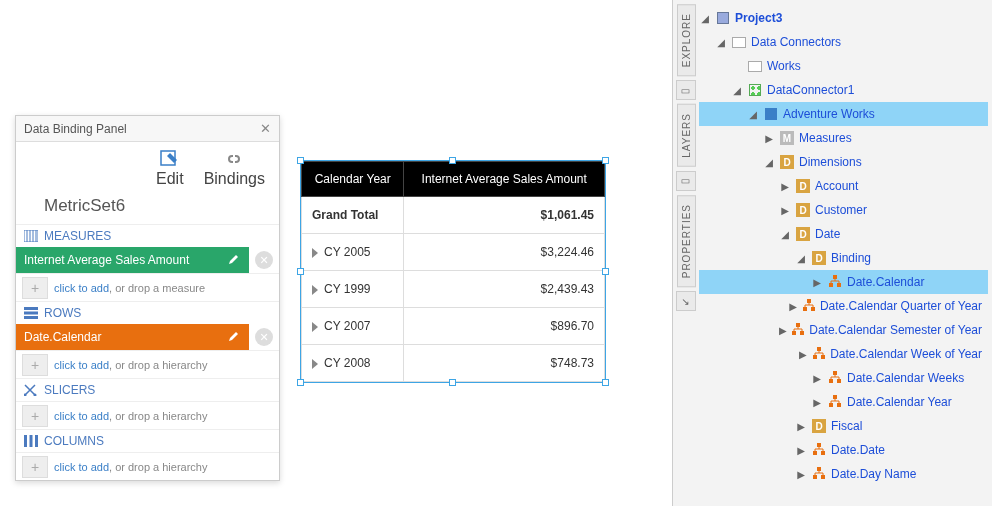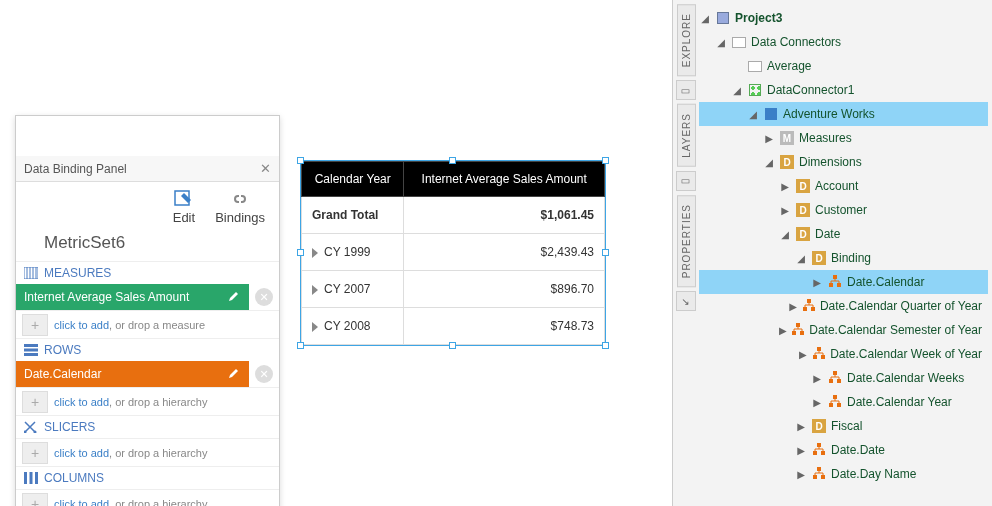--- a/index.html
+++ b/index.html
@@ -25,30 +25,29 @@
   }
   .bp-header {
     display: flex;
     align-items: center;
     justify-content: space-between;
     padding: 5px 8px;
     background: #f7f7f7;
     border-bottom: 1px solid #ddd;
     font-size: 12px;
     color: #555;
-    margin-top: 40px;
   }
   .bp-close { cursor: pointer; color: #888; font-size: 13px; }
   .bp-toolbar {
     display: flex;
     justify-content: flex-end;
     gap: 20px;
     padding: 8px 14px 4px;
   }
-  .bp-tool { text-align: center; font-size: 13px; color: #444; cursor: pointer; }
+  .bp-tool { text-align: center; font-size: 16px; color: #444; cursor: pointer; }
   .bp-tool svg { display:block; margin:0 auto 2px; }
   .bp-title {
     font-size: 17px;
     color: #555;
     padding: 4px 28px 8px;
   }
   .bp-section-label {
     display: flex;
     align-items: center;
     gap: 6px;
@@ -164,21 +163,21 @@
     padding-right:6px;
     white-space:nowrap;
     cursor:pointer;
   }
   .tree-row.selected { background:#8fd4f7; }
   .tr-indent { display:inline-block; }
   .tr-arrow {
     width:12px;display:inline-block;text-align:center;color:#666;font-size:10px;
   }
   .tr-icon { width:16px;height:16px;display:inline-flex;align-items:center;justify-content:center;margin:0 4px; }
-  .tr-label { color:#14532d; }
+  .tr-label { color:#1d4ed8; }
   .tree-row.bold .tr-label { font-weight:bold; }
   .ico-proj { width:12px;height:12px;background:#9ad; border:1px solid #679; }
   .ico-folder { width:14px;height:11px;background:#fff;border:1px solid #aaa;position:relative; }
   .ico-conn { width:12px;height:12px;background:radial-gradient(#5c5 40%, transparent 41%), radial-gradient(#5c5 40%, transparent 41%);background-size:6px 6px;background-position:0 0,6px 6px; border:1px solid #5a5;}
   .ico-cube { width:12px;height:12px;background:#3a7fc7; }
   .ico-m { width:14px;height:14px;background:#bbb;color:#fff;font-size:10px;font-weight:bold;display:flex;align-items:center;justify-content:center; }
   .ico-d { width:14px;height:14px;background:#d9a441;color:#fff;font-size:10px;font-weight:bold;display:flex;align-items:center;justify-content:center; }
 </style>
 </head>
 <body>
@@ -297,20 +296,24 @@
         <th>Calendar Year</th>
         <th>Internet Average Sales Amount</th>
       </tr>
     </thead>
     <tbody id="table-body">
         <tr class="total">
           <td><span>Grand Total</span></td>
           <td class="val">$1,061.45</td>
         </tr>
         <tr>
+          <td><span class="row-expand"></span><span>CY 2005</span></td>
+          <td class="val">$3,224.46</td>
+        </tr>
+        <tr>
           <td><span class="row-expand"></span><span>CY 1999</span></td>
           <td class="val">$2,439.43</td>
         </tr>
         <tr>
           <td><span class="row-expand"></span><span>CY 2007</span></td>
           <td class="val">$896.70</td>
         </tr>
         <tr>
           <td><span class="row-expand"></span><span>CY 2008</span></td>
           <td class="val">$748.73</td>
@@ -345,21 +348,21 @@
           <div class="ico-folder"></div>
         </span>
         <span class="tr-label">Data Connectors</span>
       </div>
       <div class="tree-row">
         <span class="tr-indent" style="width:32px"></span>
         <span class="tr-arrow"></span>
         <span class="tr-icon">
           <div class="ico-folder"></div>
         </span>
-        <span class="tr-label">Average</span>
+        <span class="tr-label">Works</span>
       </div>
       <div class="tree-row">
         <span class="tr-indent" style="width:32px"></span>
         <span class="tr-arrow">◢</span>
         <span class="tr-icon">
           <div class="ico-conn"></div>
         </span>
         <span class="tr-label">DataConnector1</span>
       </div>
       <div class="tree-row selected">

